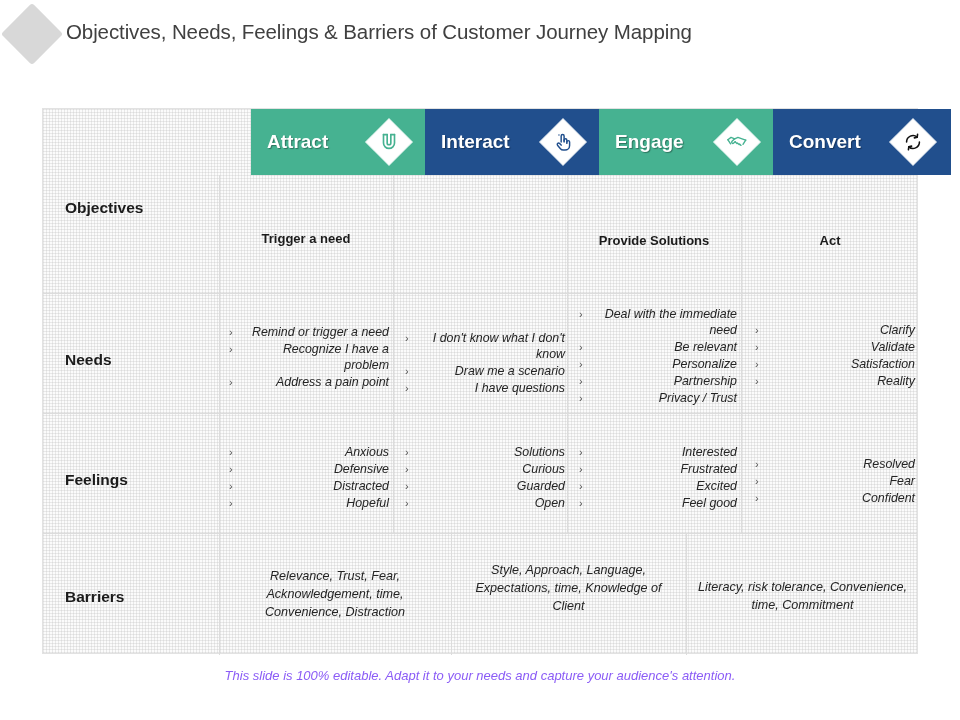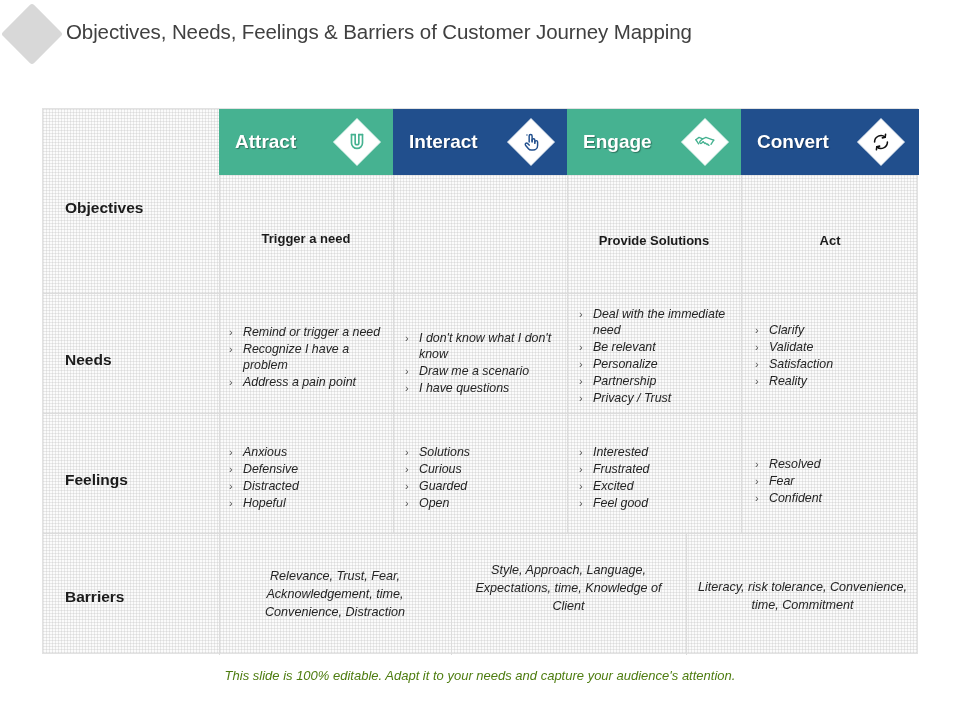--- a/index.html
+++ b/index.html
@@ -68,20 +68,21 @@
   }
 
   
   .stage {
     position: absolute;
     top: 0;
     height: 66px;
     display: flex;
     align-items: center;
     box-sizing: border-box;
+    margin-left: 32px;
   }
   .stage.green { background: #46b291; }
   .stage.blue  { background: #214f8d; }
   .stage-label {
     color: #ffffff;
     font-size: 19px;
     font-weight: bold;
     margin-left: 16px;
     text-shadow: 1px 1px 1px rgba(0,0,0,.35);
     white-space: nowrap;
@@ -151,21 +152,21 @@
     margin-bottom: 1px;
   }
   .bul .chev {
     flex: 0 0 auto;
     width: 14px;
     color: #555;
     font-style: normal;
     font-size: 11px;
     line-height: 1.45;
   }
-  .bul .txt { flex: 1 1 auto; }
+  .bul .txt { flex: 1 1 auto; text-align: right; }
 
   
   .bar-cell {
     position: absolute;
     display: flex;
     align-items: center;
     justify-content: center;
     text-align: center;
     font-size: 12.6px;
     font-style: italic;
@@ -177,21 +178,21 @@
 
   
   .footer-note {
     position: absolute;
     left: 0;
     top: 668px;
     width: 960px;
     text-align: center;
     font-size: 13px;
     font-style: italic;
-    color: #4d7c0f;
+    color: #8b5cf6;
   }
 </style>
 </head>
 <body>
 
 <div class="title-diamond"></div>
 <div class="page-title">Objectives, Needs, Feelings &amp; Barriers of Customer Journey Mapping</div>
 
 <div class="grid">
 

